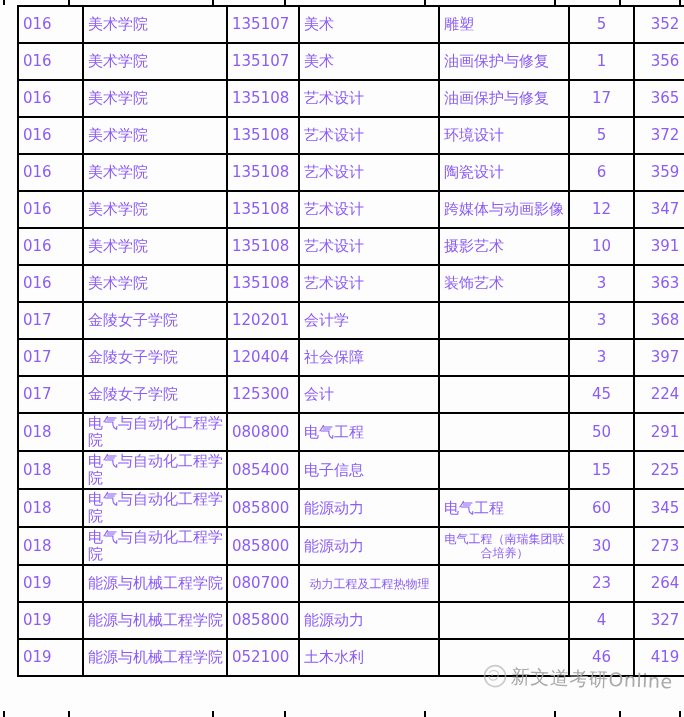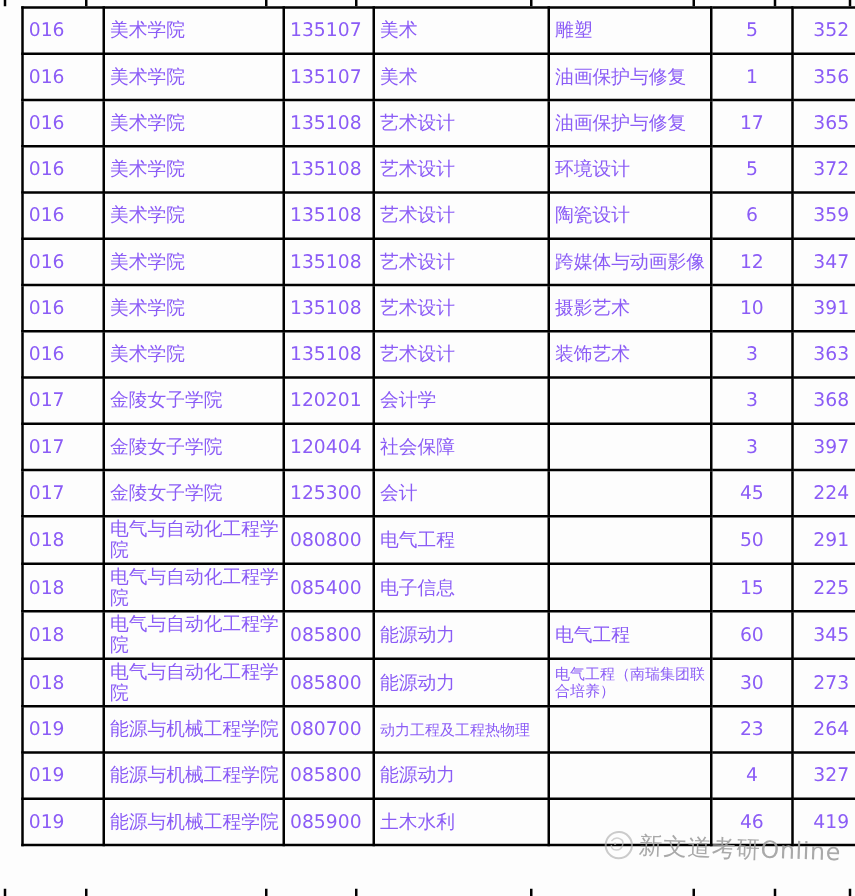--- a/index.html
+++ b/index.html
@@ -20,21 +20,21 @@
   table.grid td{
     border:2px solid #000000;
     height:33px;
     padding:1px 3px 1px 4px;
     line-height:17px;
     vertical-align:middle;
     overflow:hidden;
     word-break:break-all;
   }
   table.grid td.num{text-align:center;padding:1px 2px;}
-  table.grid td.small{font-size:12px;line-height:14px;}
+  table.grid td.small{font-size:12px;line-height:14px;text-align:center;}
   .vstub{
     position:absolute;width:2px;background:#000000;
   }
   .watermark{
     position:absolute;left:482px;top:666px;
     display:flex;align-items:center;gap:3px;
     color:#a2a2a2;font-size:19px;white-space:nowrap;
     transform:rotate(2deg);
     opacity:0.92;
     z-index:5;
@@ -219,21 +219,21 @@
           <td>能源与机械工程学院</td>
           <td>085800</td>
           <td>能源动力</td>
           <td></td>
           <td class="num">4</td>
           <td class="num">327</td>
         </tr>
         <tr>
           <td>019</td>
           <td>能源与机械工程学院</td>
-          <td>085900</td>
+          <td>052100</td>
           <td>土木水利</td>
           <td></td>
           <td class="num">46</td>
           <td class="num">419</td>
         </tr>
       </tbody>
   </table>
 
   <div id="bottom-stubs">
       <div class="vstub" style="left: 3px; top: 711px; height: 6px;"></div>

